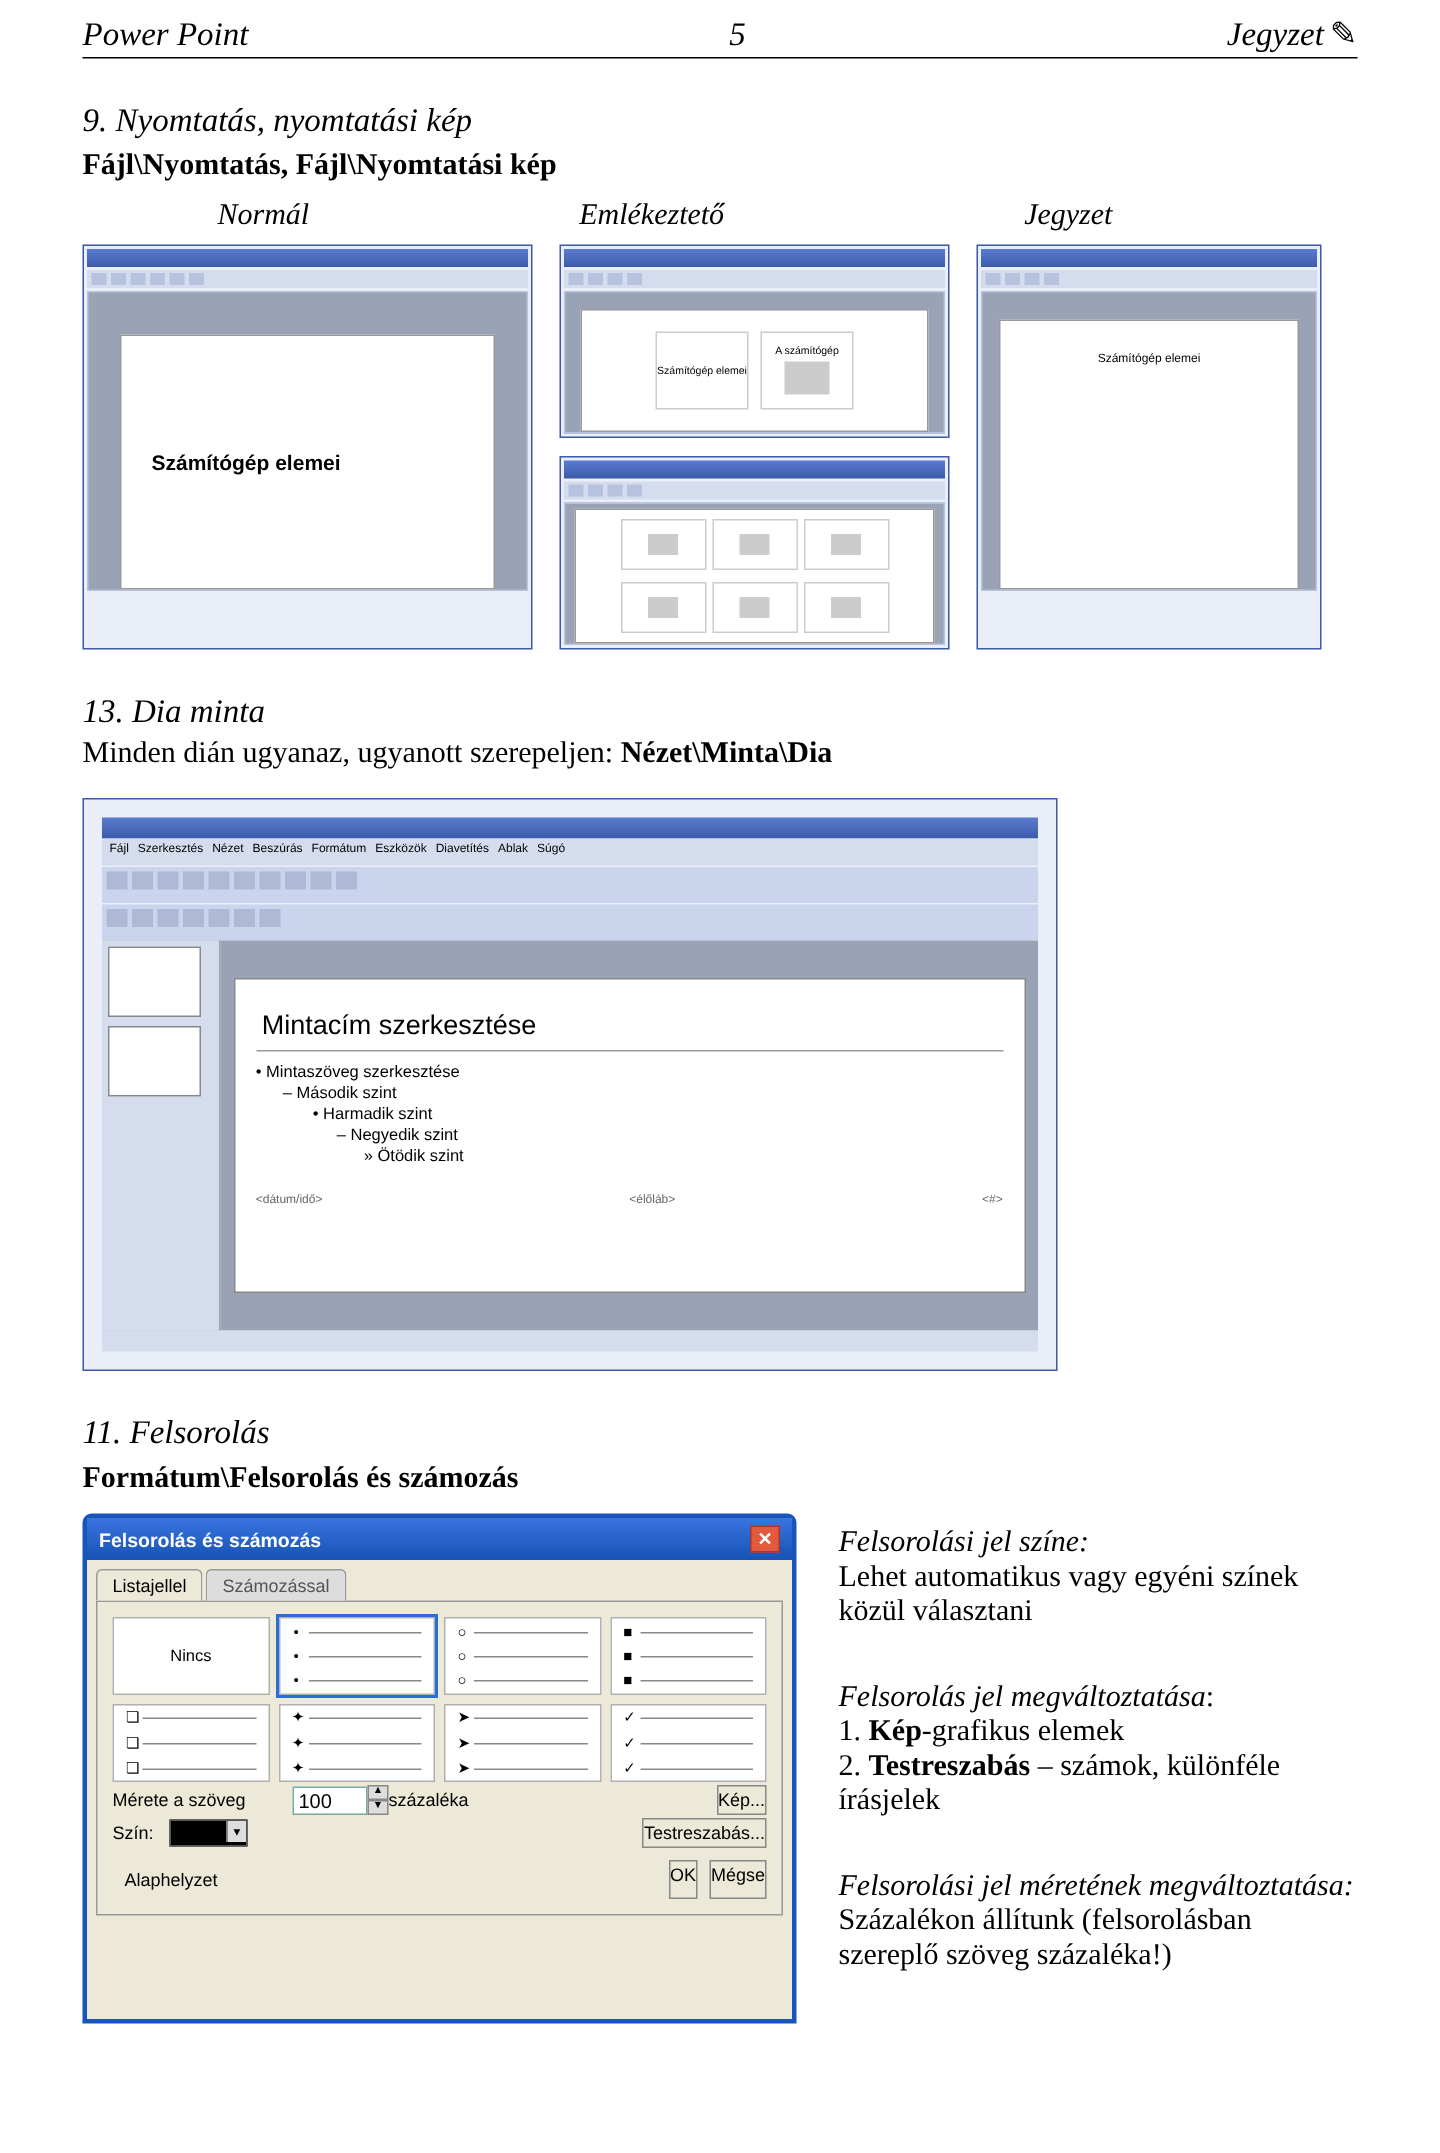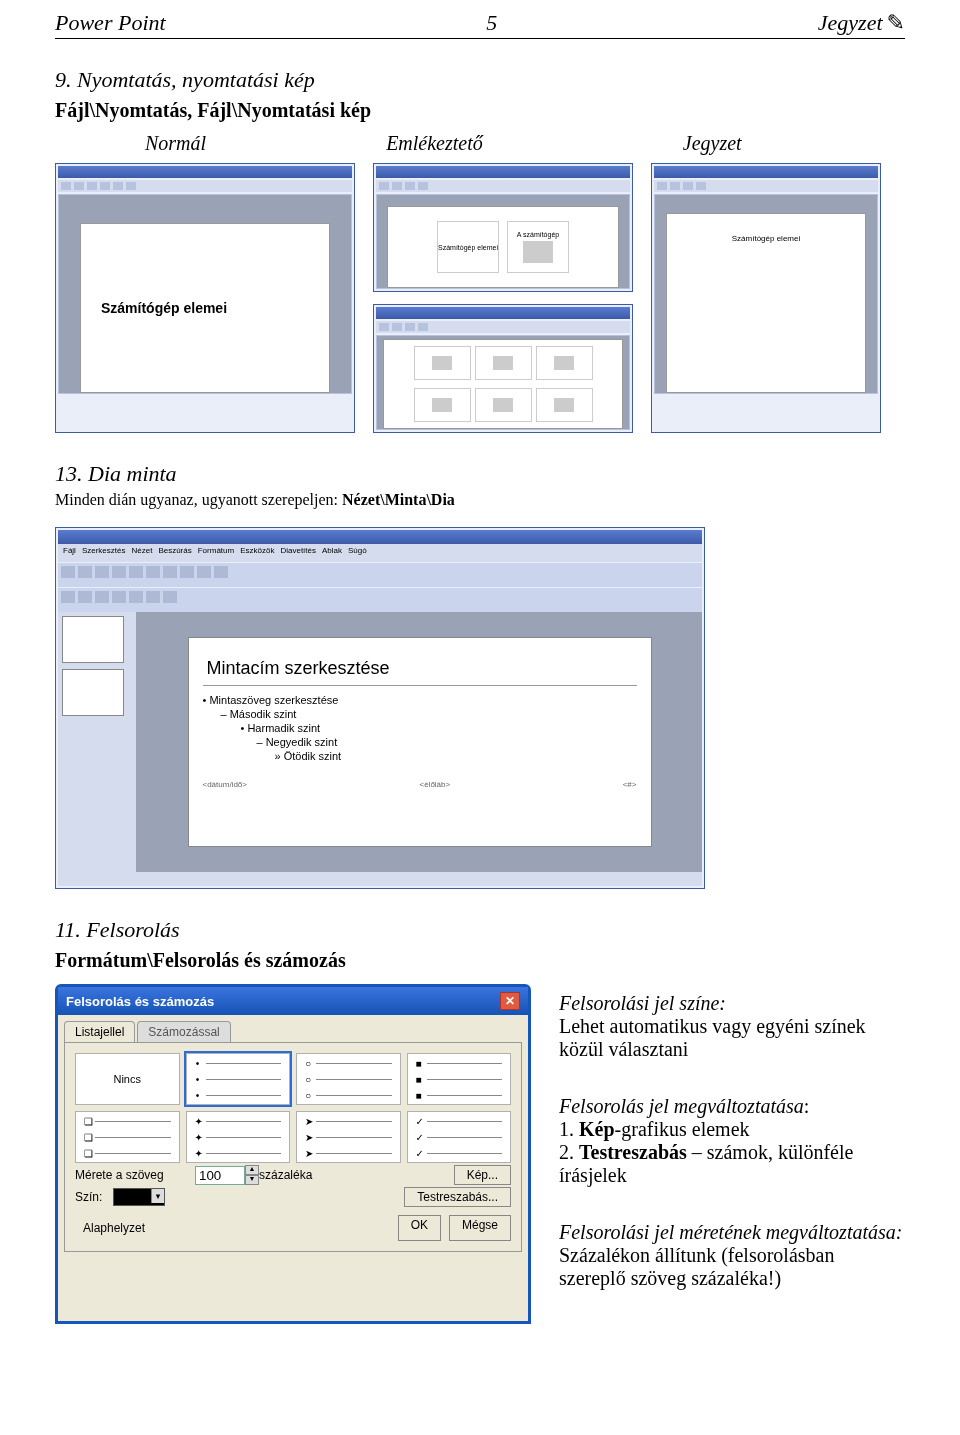--- a/index.html
+++ b/index.html
@@ -125,32 +125,32 @@
   .winC { width: 230px; }
   .winC .canvas { height: 200px; }
   .winC .canvas .page-note{
     width: 200px;height:180px;background:#fff;border:1px solid #999;
     padding:20px 10px;box-sizing:border-box;font-size:8px;text-align:center;
   }
 
   .wide-shot {
     width: 650px; margin-top: 18px;
     border: 1px solid #3c5aa8;
-    background:#e9eef9; padding:2px; box-sizing:border-box;
+    background:#e9eef9; padding:12px; box-sizing:border-box;
   }
   .wide-shot .titlebar{height:14px;background:linear-gradient(#5a7cd0,#3c5aa8);}
   .wide-shot .menubar{height:14px;background:#d5dced;display:flex;gap:6px;padding:2px 5px;font-size:8px;font-family:Arial;}
   .wide-shot .tool{height:18px;background:#cad4ec;margin-top:1px;display:flex;gap:3px;padding:3px;}
   .wide-shot .tool span{width:14px;height:12px;background:#aeb9d6;}
   .wide-shot .body{display:flex;height:260px;background:#9aa3b5;}
   .wide-shot .body .side{width:70px;background:#d5dced;border-right:1px solid #9aa3b5;padding:4px;}
   .wide-shot .body .side .thumb{width:60px;height:45px;background:#fff;border:1px solid #888;margin-bottom:6px;}
   .wide-shot .body .main{flex:1;display:flex;align-items:center;justify-content:center;}
   .wide-shot .body .main .slide{
-    width:464px;height:210px;background:#fff;border:1px solid #888;
+    width:528px;height:210px;background:#fff;border:1px solid #888;
     padding:14px;box-sizing:border-box;font-family:Arial;font-size:11px;
   }
   .wide-shot .body .main .slide .tt{
     font-size:18px;border-bottom:1px solid #999;padding:6px 4px;margin-bottom:8px;
   }
   .wide-shot .body .main .slide .lvl{margin-left:0;}
   .wide-shot .body .main .slide .lvl div{margin:2px 0;}
   .wide-shot .body .main .slide .footrow{
     margin-top:18px;display:flex;justify-content:space-between;font-size:8px;color:#666;
   }
@@ -203,21 +203,21 @@
   .bl-line .b{width:6px;display:inline-block;text-align:center;font-size:10px;}
   .bl-line .l{height:1px;background:#888;flex:1;}
   .dlg .bottom-row{
     display:flex;align-items:center;gap:0;margin-top:2px;font-size:12px;
   }
   .dlg .bottom-row .lbl{width:120px;}
   .dlg .bottom-row input[type=text]{width:42px;border:1px solid #7a9;background:#fff;padding:1px 3px;}
   .dlg .bottom-row .spin{width:14px;display:flex;flex-direction:column;}
   .dlg .bottom-row .spin span{height:8px;border:1px solid #888;background:#ddd;font-size:7px;text-align:center;line-height:6px;}
   .dlg .bottom-row .btn, .dlg .btnrow .btn{
-    border:1px solid #888;background:#ece9d8;padding:2px 12px;
+    border:1px solid #888;background:#ece9d8;padding:2px 0;
   }
   .dlg .btnrow{
     display:flex;justify-content:flex-end;gap:8px;margin-top:8px;
   }
   .dlg .footer-link{
     color:#000;padding:6px 8px;
   }
   .swatch{
     width:50px;height:16px;background:#000;border:1px solid #555;display:inline-block;vertical-align:middle;
   }
@@ -337,21 +337,21 @@
           <span></span>
           <span></span>
         </div>
       <div class="canvas grey">
         <div class="page-note">Számítógép elemei</div>
       </div>
     </div>
   </div>
 
   <div class="section-title">13. Dia minta</div>
-  <div style="font-size:16px;margin-top:4px;">
+  <div style="font-size:20px;margin-top:4px;">
     <span>Minden dián ugyanaz, ugyanott szerepeljen:</span>
     <span style="font-weight:bold">Nézet\Minta\Dia</span>
   </div>
 
   <div class="wide-shot">
     <div class="titlebar"></div>
     <div class="menubar">
       <span>Fájl</span>
       <span>Szerkesztés</span>
       <span>Nézet</span>

